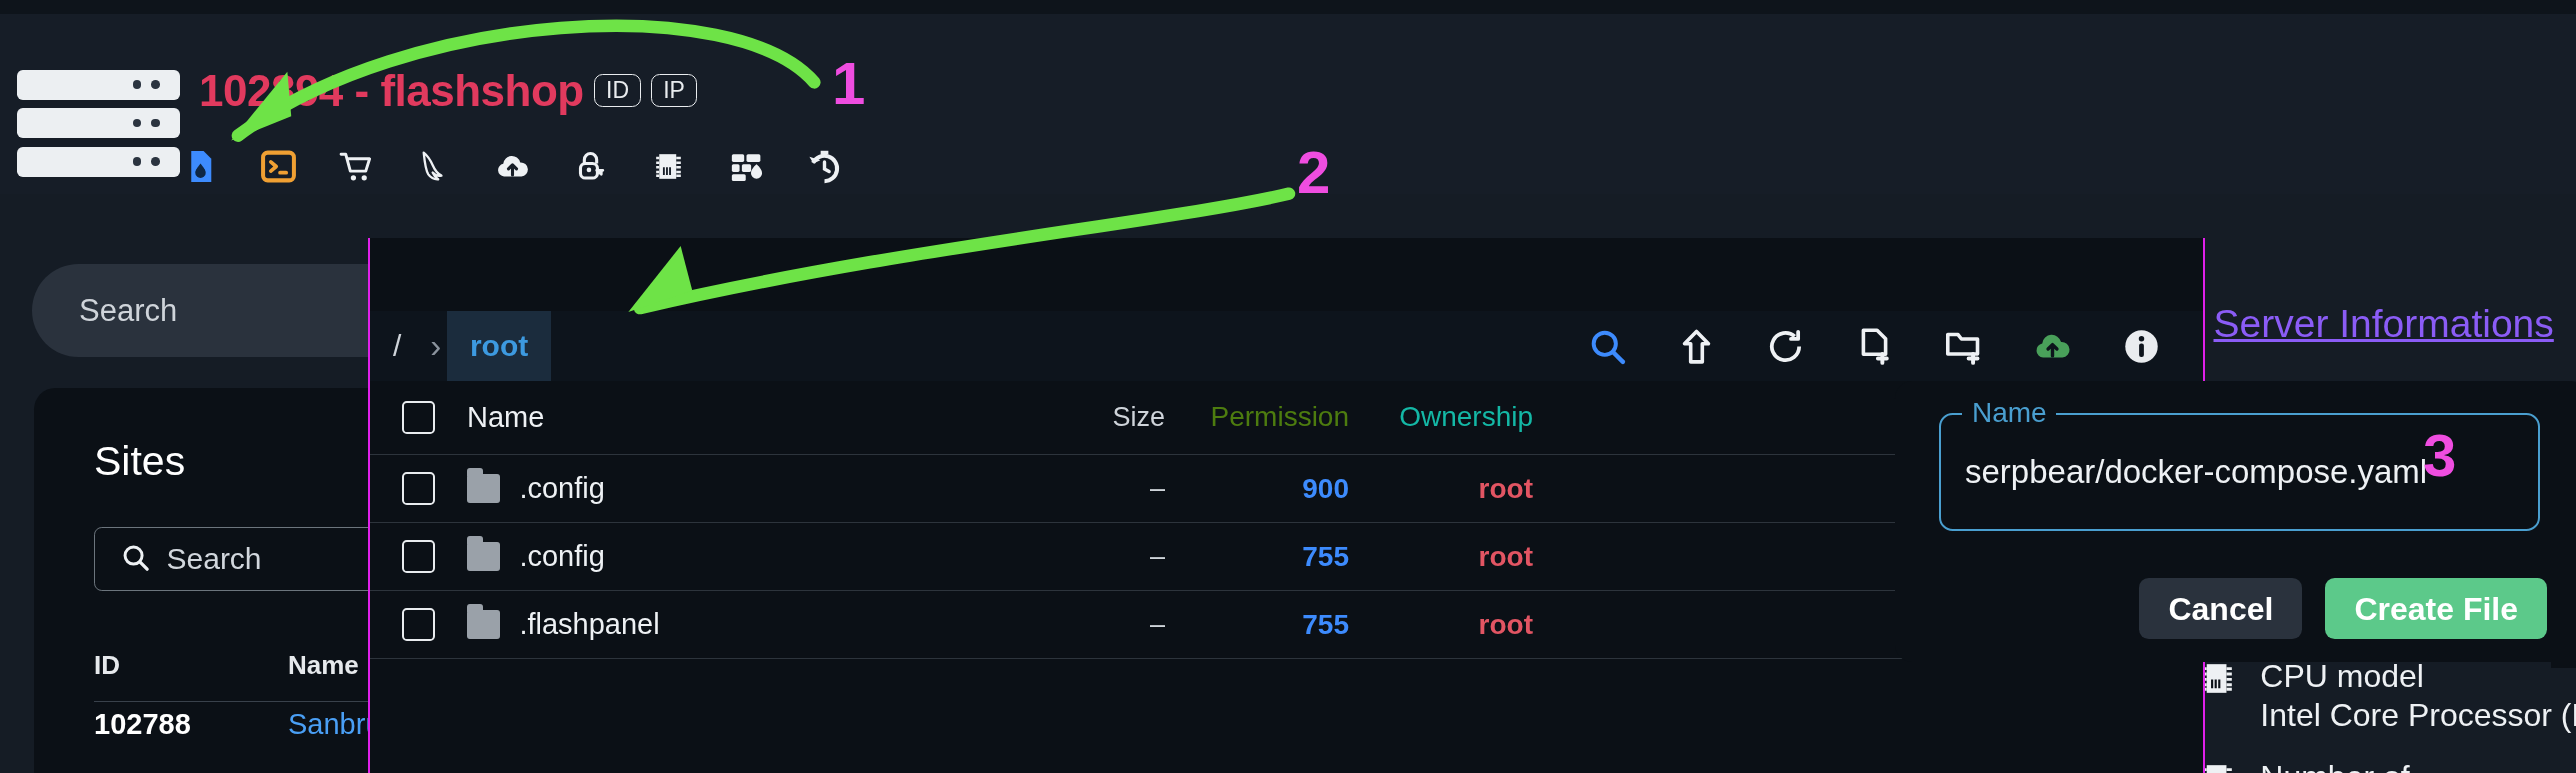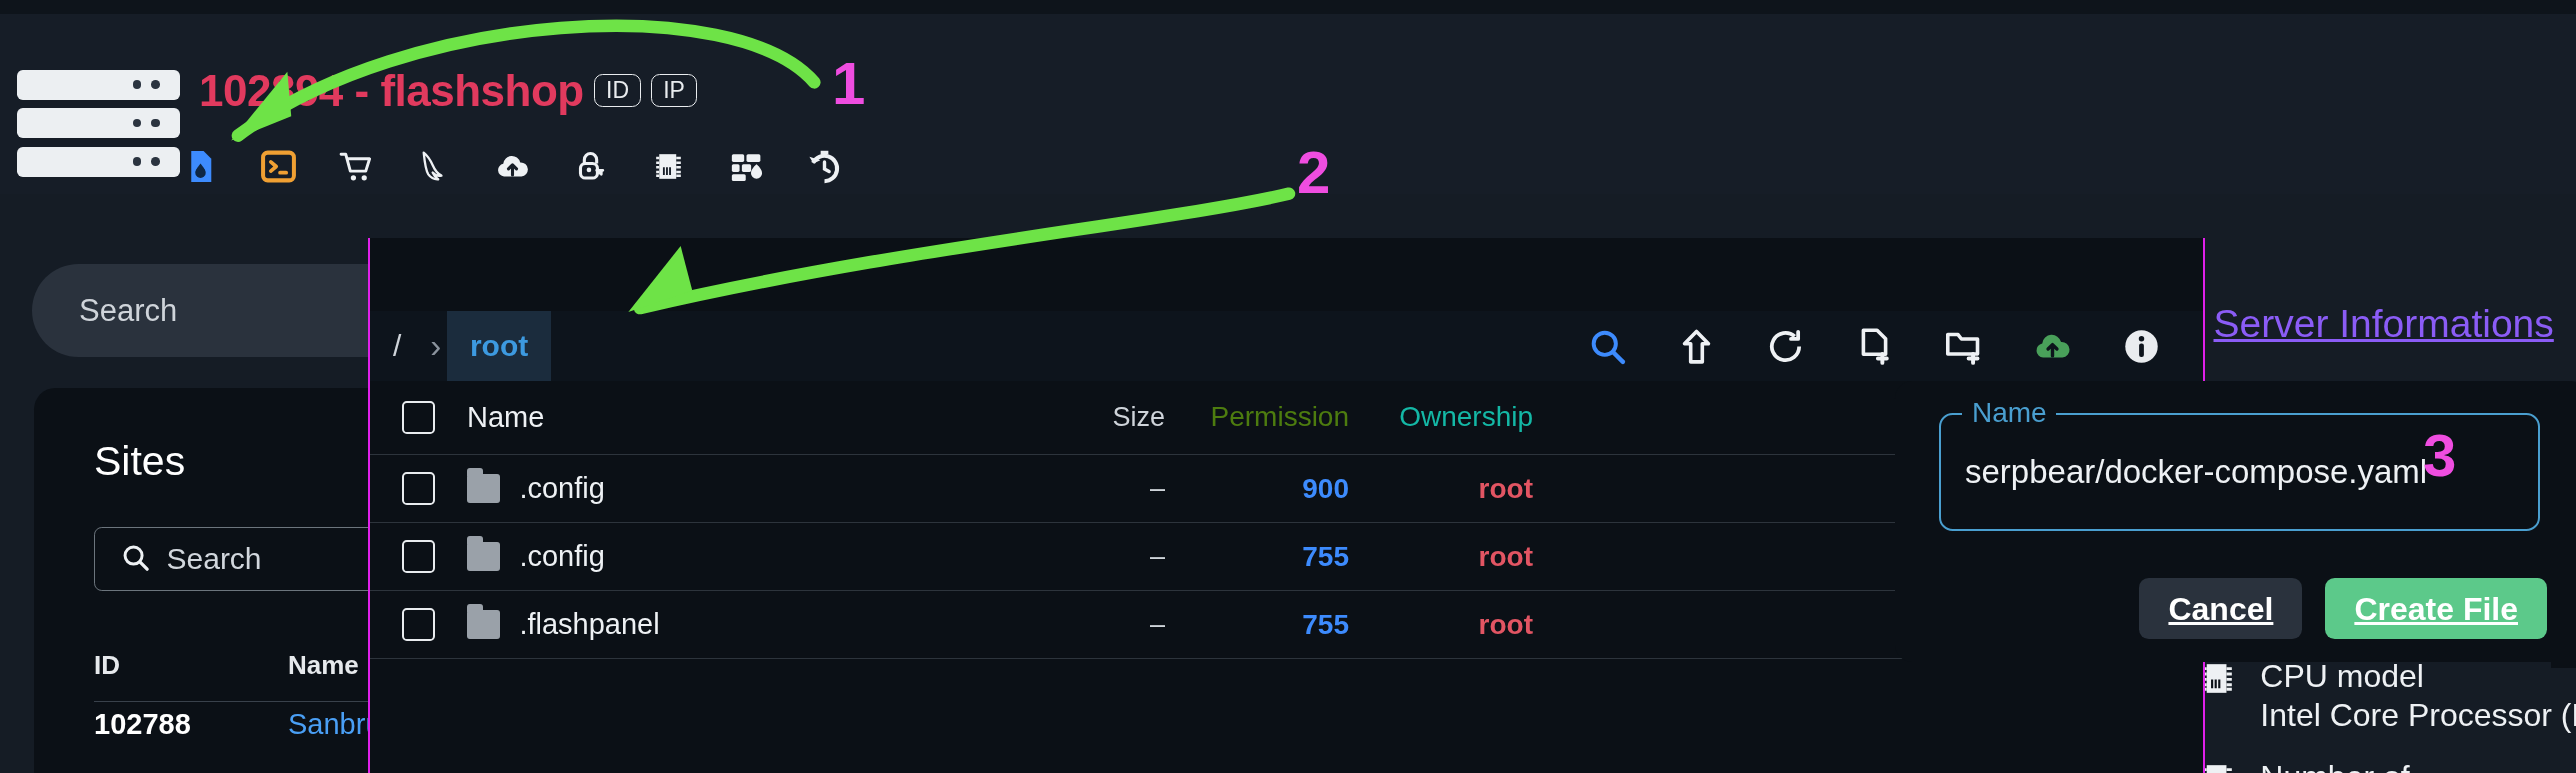--- a/index.html
+++ b/index.html
@@ -117,21 +117,21 @@
   
   .dialog { position:absolute; left:1895px; top:381px; width:693px; height:281px;
             background:#0b1016; border-radius:17.4px; }
   .field { position:absolute; left:44px; top:32px; width:601px; height:118px;
            border:2.9px solid #4a9fd0; border-radius:13.6px; display:flex; align-items:center; }
   .field .legend { position:absolute; left:21.3px; top:-18.4px; background:#0b1016; padding:0 9.7px;
                    color:#4a9fd0; font-size:28px; }
   .field .value { color:#eef1f4; font-size:33px; padding-left:24px; white-space:nowrap; }
   .dlg-btns { position:absolute; right:41px; bottom:23px; display:flex; gap:23px; align-items:center; }
   .btn { border-radius:9.7px; font-size:32px; font-weight:bold; color:#ffffff;
-         padding:14.5px 29px; line-height:1;text-decoration:underline; }
+         padding:14.5px 29px; line-height:1; }
   .btn-cancel { background:#2a323d; }
   .btn-create { background:#5cc98a; }
 
   
   .anno-num { position:absolute; color:#ef4de0; font-size:60px; font-weight:bold; line-height:1; }
   #anno1 { left:832px; top:54px; }
   #anno2 { left:1297px; top:143px; }
   #anno3 { left:2423px; top:426px; }
   .anno-svg { position:absolute; left:0; top:0; width:2576px; height:773px;
               pointer-events:none; overflow:visible; }

